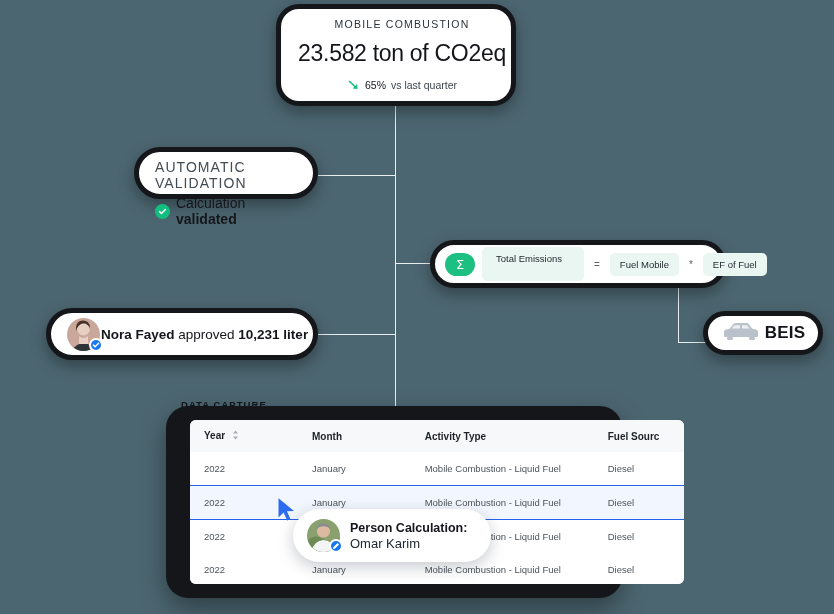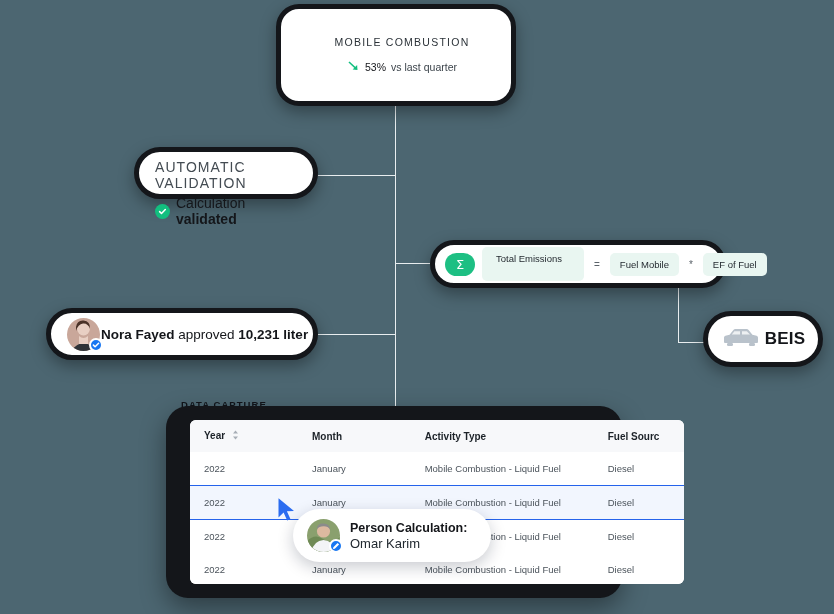--- a/index.html
+++ b/index.html
@@ -108,21 +108,21 @@
   .badge-mini {
     position: absolute; right: -3px; bottom: -1px;
     width: 14px; height: 14px; border-radius: 50%;
     background: #1877f2; border: 2px solid #ffffff;
     display: flex; align-items: center; justify-content: center;
   }
   .badge-mini svg { display: block; }
 
   
   #source-card {
-    left: 703px; top: 311px; width: 120px; height: 56px;
+    left: 703px; top: 311px; width: 120px; height: 44px;
     border-radius: 28px;
     display: flex; align-items: center; justify-content: center; gap: 4px;
   }
   #source-card .s-label { font-size: 17px; font-weight: 700; color: #14161a; letter-spacing: .2px; }
 
   
   #data-capture-label {
     position: absolute; left: 181px; top: 399px;
     font-size: 9.5px; letter-spacing: 1.05px; color: #11141a;
     text-transform: uppercase; font-weight: 700;
@@ -179,28 +179,29 @@
 
   <div class="line line-v" style="left:395px; top:106px; height:306px;"></div>
   <div class="line line-h" style="left:318px; top:175px; width:78px;"></div>
   <div class="line line-h" style="left:395px; top:263px; width:36px;"></div>
   <div class="line line-h" style="left:318px; top:334px; width:78px;"></div>
   <div class="line line-v" style="left:678px; top:288px; height:55px;"></div>
   <div class="line line-h" style="left:678px; top:342px; width:28px;"></div>
 
   <div class="card" id="kpi-card">
     <div class="kpi-title">MOBILE COMBUSTION</div>
+    <div class="kpi-value">23.582 ton of CO2eq</div>
     <div class="kpi-trend">
       <span class="trend-arrow">
         <svg width="13" height="13" viewBox="0 0 13 13">
           <path d="M2 3 L9.5 10" stroke="#12bf7f" stroke-width="1.6" fill="none"></path>
           <path d="M10.5 11 L5.6 10.6 L10.1 6.1 Z" fill="#12bf7f"></path>
         </svg>
       </span>
-      <b>53%</b>
+      <b>65%</b>
       <span>vs last quarter</span>
     </div>
   </div>
 
   <div class="card" id="validation-card">
     <div class="v-title">AUTOMATIC VALIDATION</div>
     <div class="v-row">
       <span class="check-badge">
         <svg width="9" height="9" viewBox="0 0 9 9">
           <path d="M1.6 4.6 L3.5 6.5 L7.3 2.6" stroke="#ffffff" stroke-width="1.5" fill="none" stroke-linecap="round" stroke-linejoin="round"></path>

